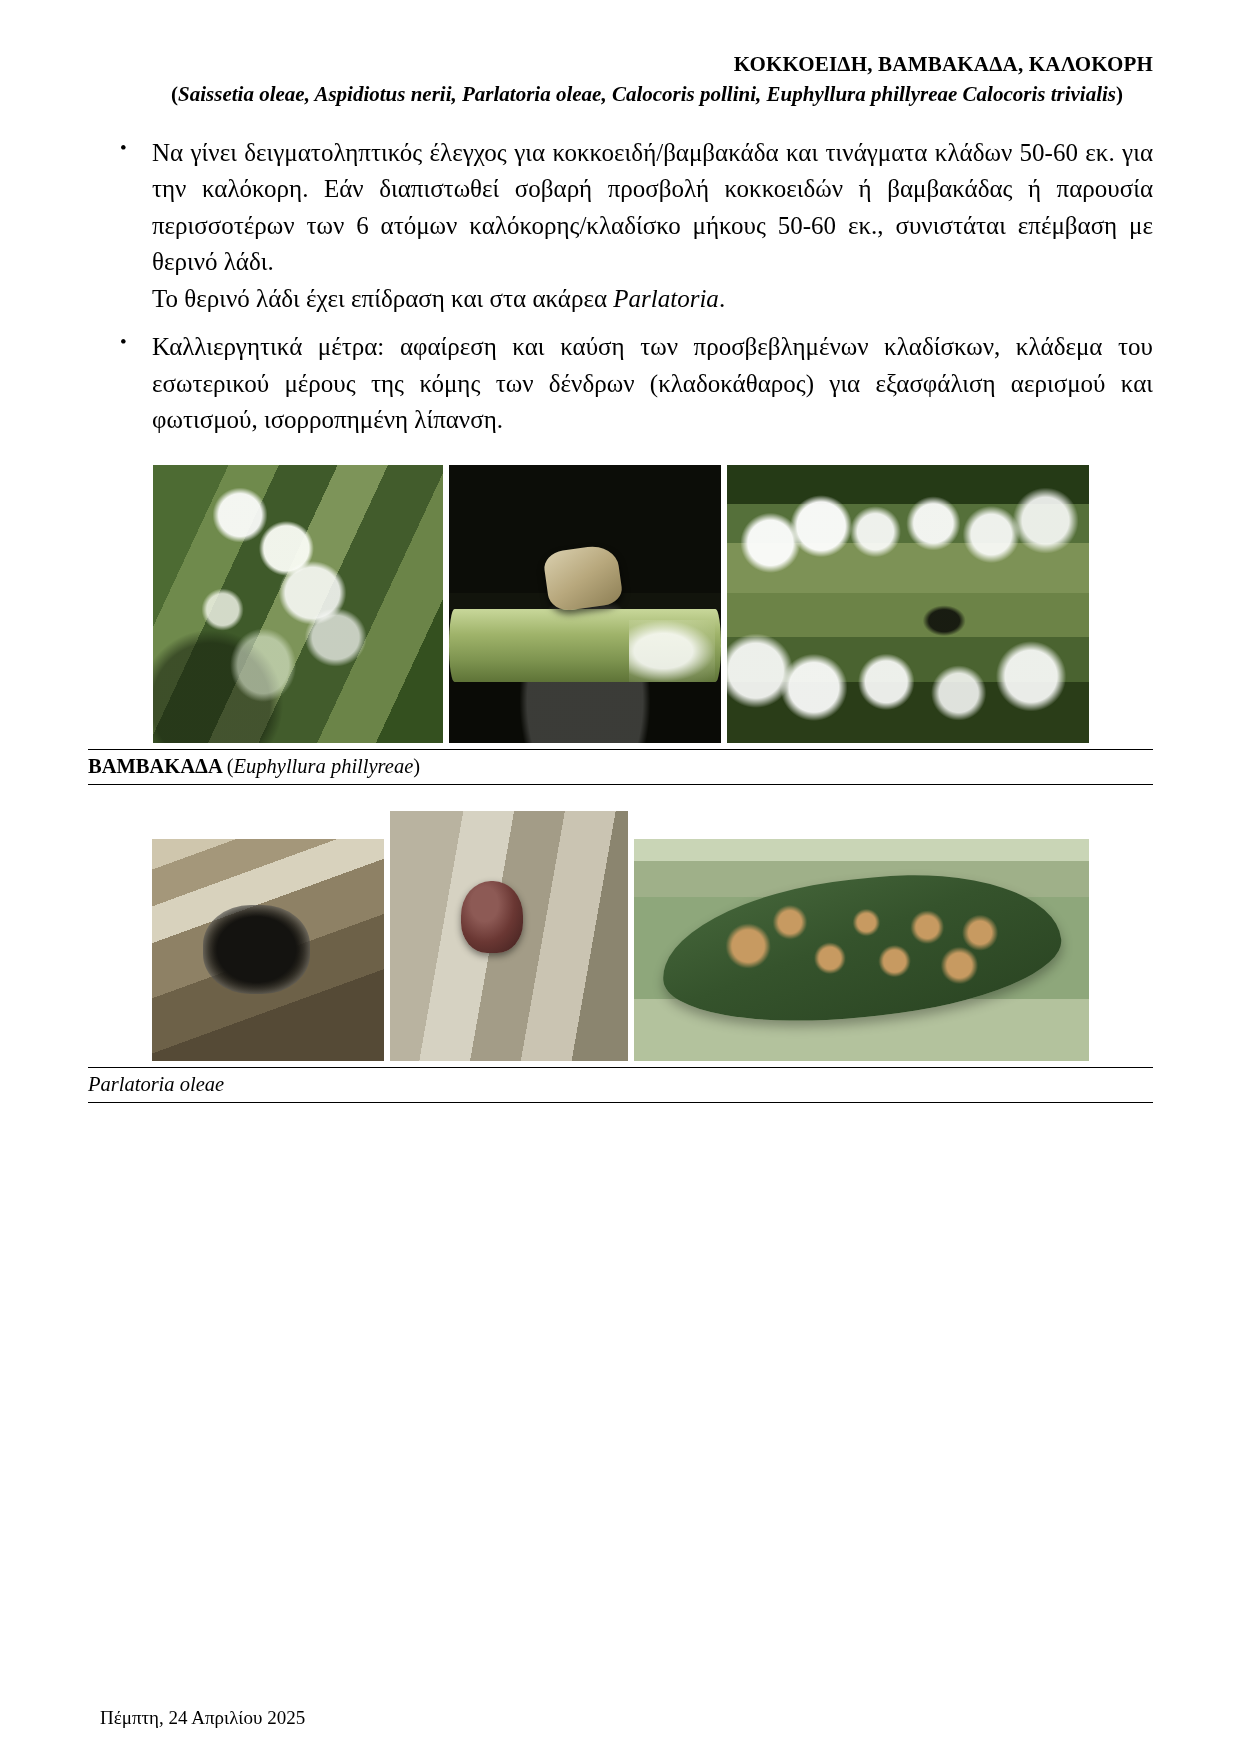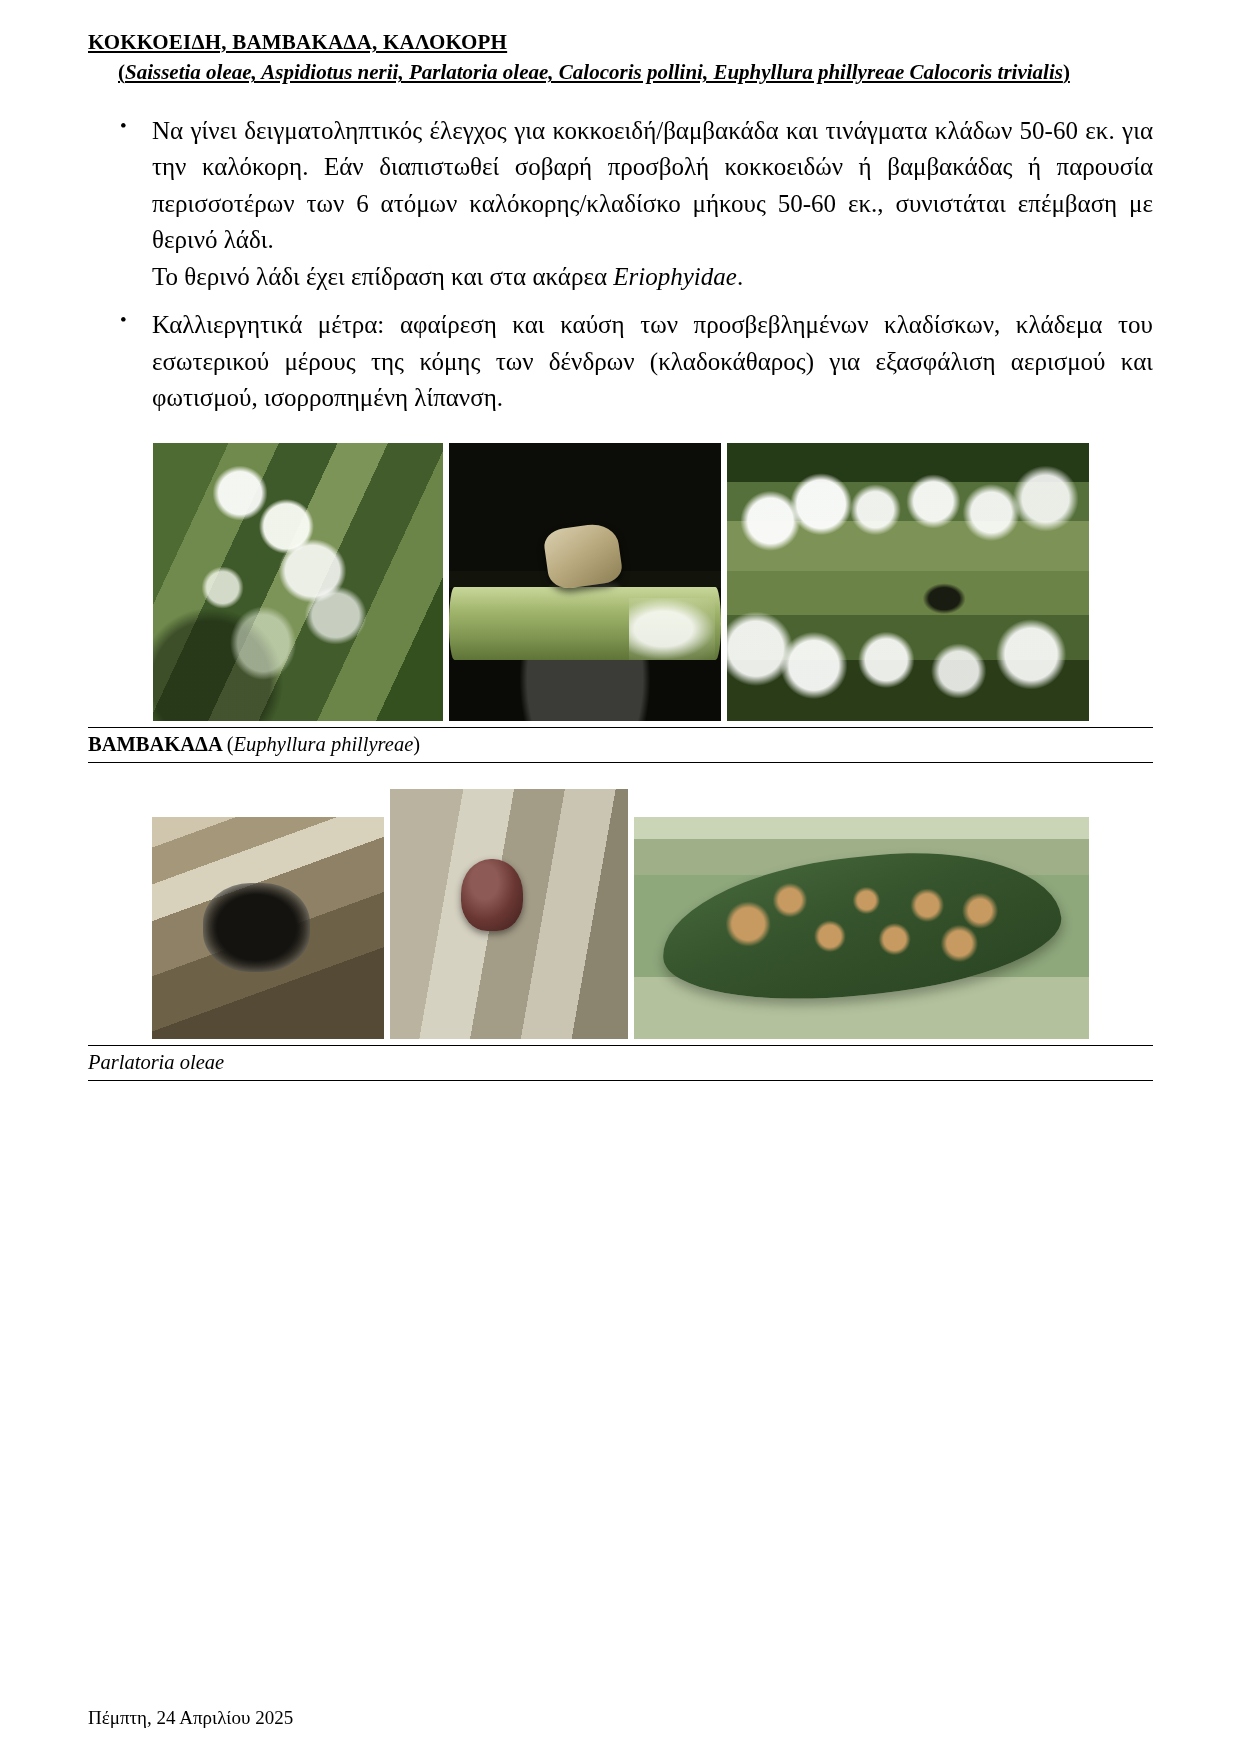--- a/index.html
+++ b/index.html
@@ -16,23 +16,22 @@
   }
   .page {
     width: 1241px;
     min-height: 1755px;
     box-sizing: border-box;
     padding: 28px 88px 0 88px;
     position: relative;
   }
   
   .title-block {
-    text-align: left;
-    margin-top: 0;
-    text-decoration: underline;
+    text-align: right;
+    margin-top: 22px;
   }
   .doc-title {
     font-size: 21px;
     font-weight: bold;
     letter-spacing: 0.2px;
     line-height: 1.35;
   }
   .doc-subtitle {
     font-size: 21px;
     font-weight: bold;
@@ -99,21 +98,21 @@
   }
   .caption b {
     font-weight: bold;
   }
   .caption i {
     font-style: italic;
   }
   
   .footer {
     position: absolute;
-    left: 88px;
+    left: 100px;
     bottom: 26px;
     font-size: 19px;
   }
 
   
   
   
 
   
   .p1a {
@@ -329,21 +328,21 @@
 <div class="page">
 
   <div class="title-block">
     <div class="doc-title">ΚΟΚΚΟΕΙΔΗ, ΒΑΜΒΑΚΑΔΑ, ΚΑΛΟΚΟΡΗ</div>
     <div class="doc-subtitle"><span class="paren">(</span><span>Saissetia oleae, Aspidiotus nerii, Parlatoria oleae, Calocoris pollini, Euphyllura phillyreae Calocoris trivialis</span><span class="paren">)</span></div>
   </div>
 
   <ul class="bullets">
     <li>
       <span>Να γίνει δειγματοληπτικός έλεγχος για κοκκοειδή/βαμβακάδα και τινάγματα κλάδων 50-60 εκ. για την καλόκορη. Εάν διαπιστωθεί σοβαρή προσβολή κοκκοειδών ή βαμβακάδας ή παρουσία περισσοτέρων των 6 ατόμων καλόκορης/κλαδίσκο μήκους 50-60 εκ., συνιστάται επέμβαση με θερινό λάδι.</span>
-      <span class="sub-line"><span>Το θερινό λάδι έχει επίδραση και στα ακάρεα </span><span class="ital">Eriophyidae</span><span>.</span></span>
+      <span class="sub-line"><span>Το θερινό λάδι έχει επίδραση και στα ακάρεα </span><span class="ital">Parlatoria</span><span>.</span></span>
     </li>
     <li>
       <span>Καλλιεργητικά μέτρα: αφαίρεση και καύση των προσβεβλημένων κλαδίσκων, κλάδεμα του εσωτερικού μέρους της κόμης των δένδρων (κλαδοκάθαρος) για εξασφάλιση αερισμού και φωτισμού, ισορροπημένη λίπανση.</span>
     </li>
   </ul>
 
   <div class="figure-group">
     <div class="img-row">
       <div class="photo p1a"></div>
       <div class="photo p1b">

